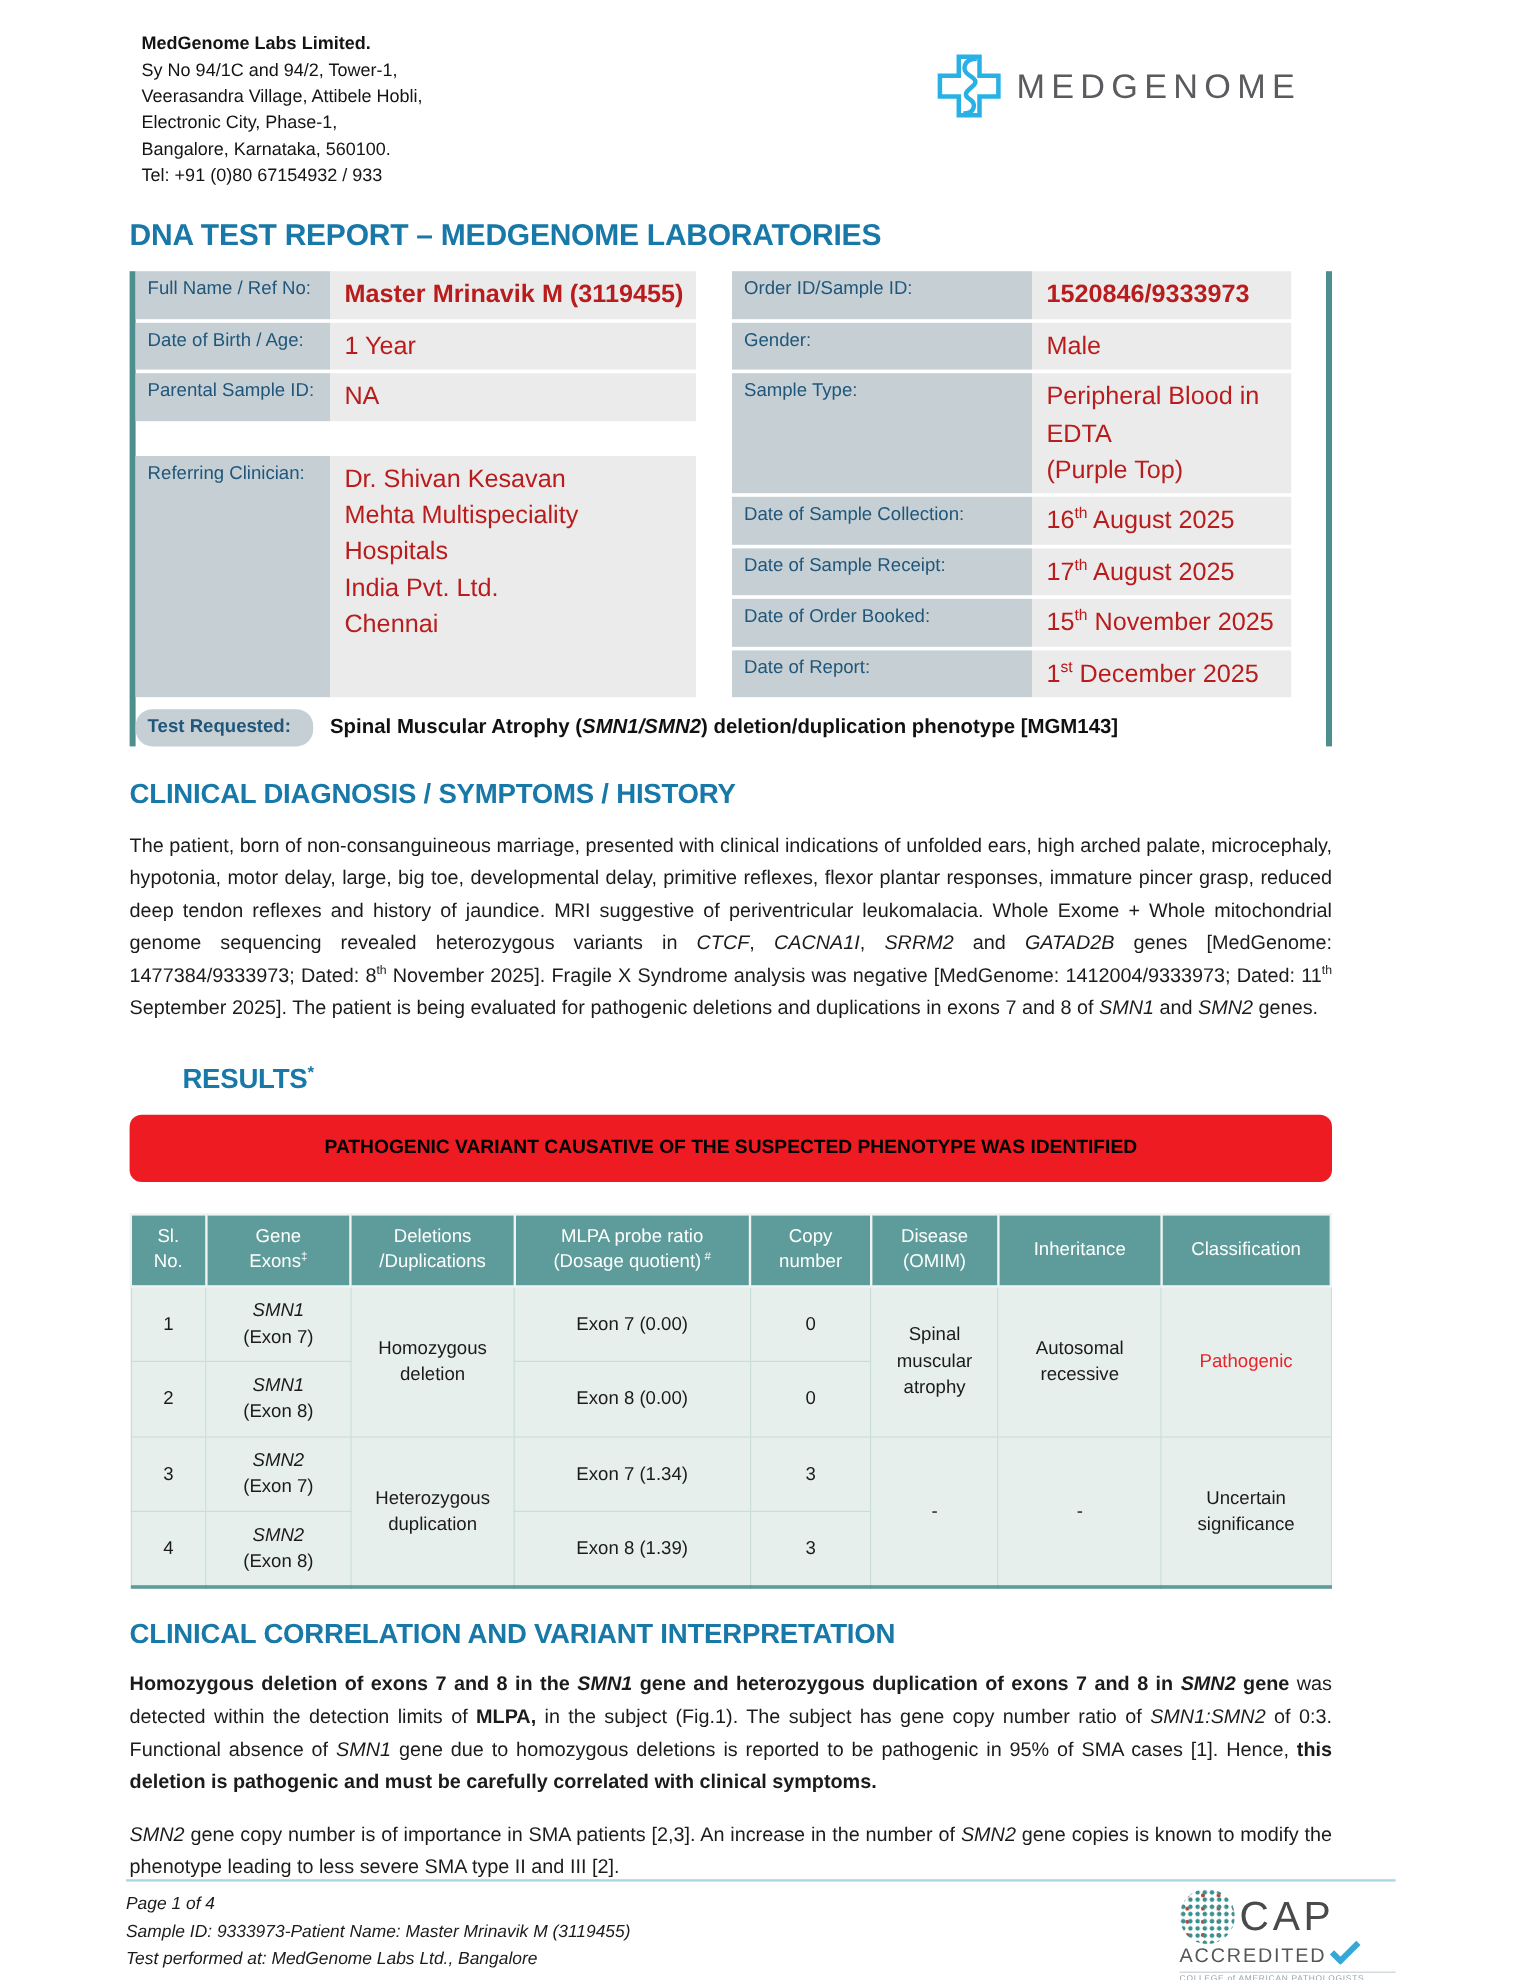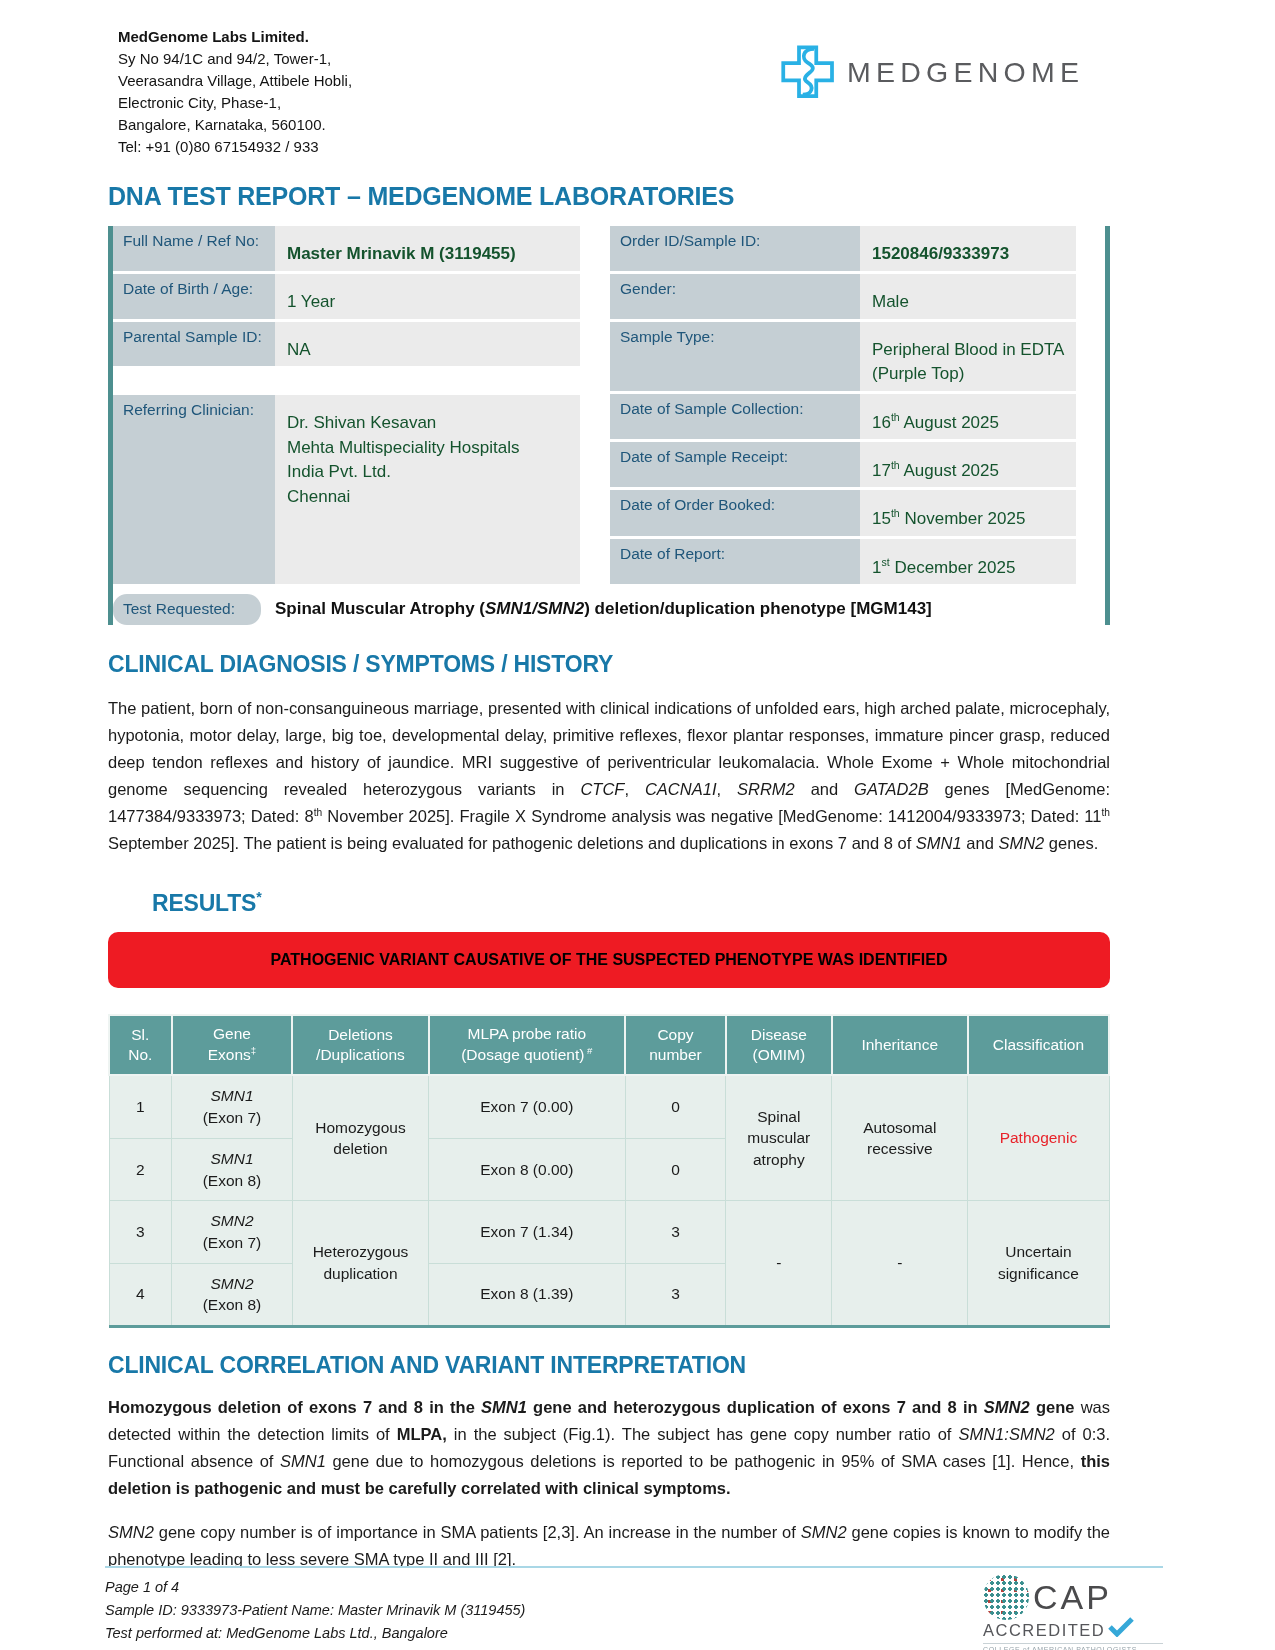--- a/index.html
+++ b/index.html
@@ -20,28 +20,28 @@
   .ptable { display: flex; margin-top: 15px; }
   .vbar { width: 5px; background: #4d8f8f; flex: 0 0 5px; }
   .pmid { flex: 1; }
   .phalves { display: flex; }
   .phalf { display: flex; flex-direction: column; }
   .phalf-left { width: 487px; }
   .pgutter { width: 10px; }
   .phalf-right { width: 495px; }
   .prow { display: flex; margin-bottom: 3px; }
   .plabel { background: #c5cfd4; color: #1f567a; font-size: 15.5px; padding: 4px 8px 4px 10px; line-height: 1.45; }
-  .pvalue { background: #ebebeb; color: #14532d; font-size: 17px; padding: 16px 8px 4px 12px; line-height: 1.45; }
+  .pvalue { background: #ebebeb; color: #b91c1c; font-size: 21px; padding: 5px 8px 4px 12px; line-height: 1.45; }
   .phalf-left .plabel { width: 162px; }
   .phalf-left .pvalue { width: 305px; }
   .phalf-right .plabel { width: 250px; }
   .phalf-right .pvalue { width: 216px; }
   .pgap { height: 26px; }
   .trow { display: flex; margin-top: 7px; }
-  .trow .plabel { width: 148px; font-weight: normal; border-radius: 14px; }
+  .trow .plabel { width: 148px; font-weight: bold; border-radius: 14px; }
   .trow .tvalue { flex: 1; padding: 5px 4px 5px 14px; font-size: 17px; color: #111; }
 
   
   .sec-heading { color: #1878a8; font-size: 23px; font-weight: bold; letter-spacing: -0.2px; }
   .para { font-size: 16.5px; line-height: 1.64; text-align: justify; color: #1b1b1b; }
 
   
   .banner { background: #ee1b23; border-radius: 10px; color: #000000; text-align: center;
             font-weight: bold; font-size: 16px; padding: 19px 10px; margin-top: 16px; }
 

